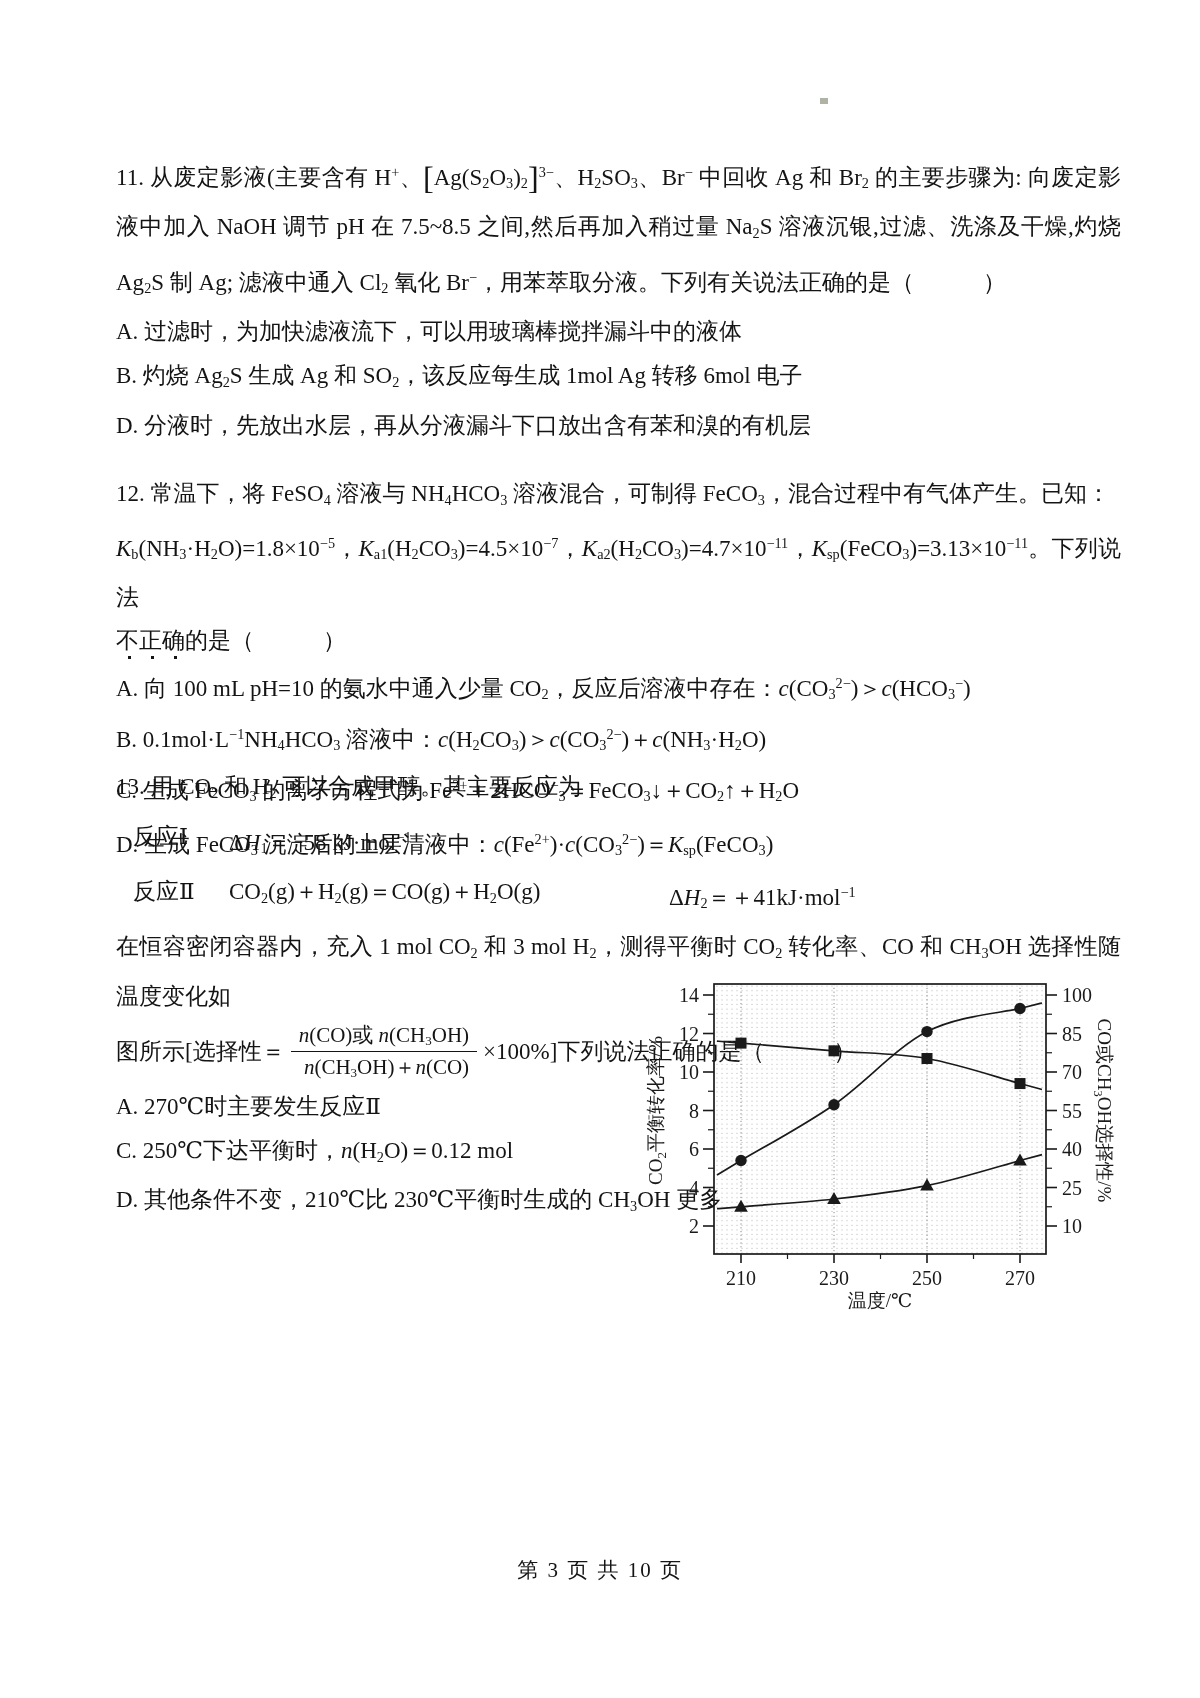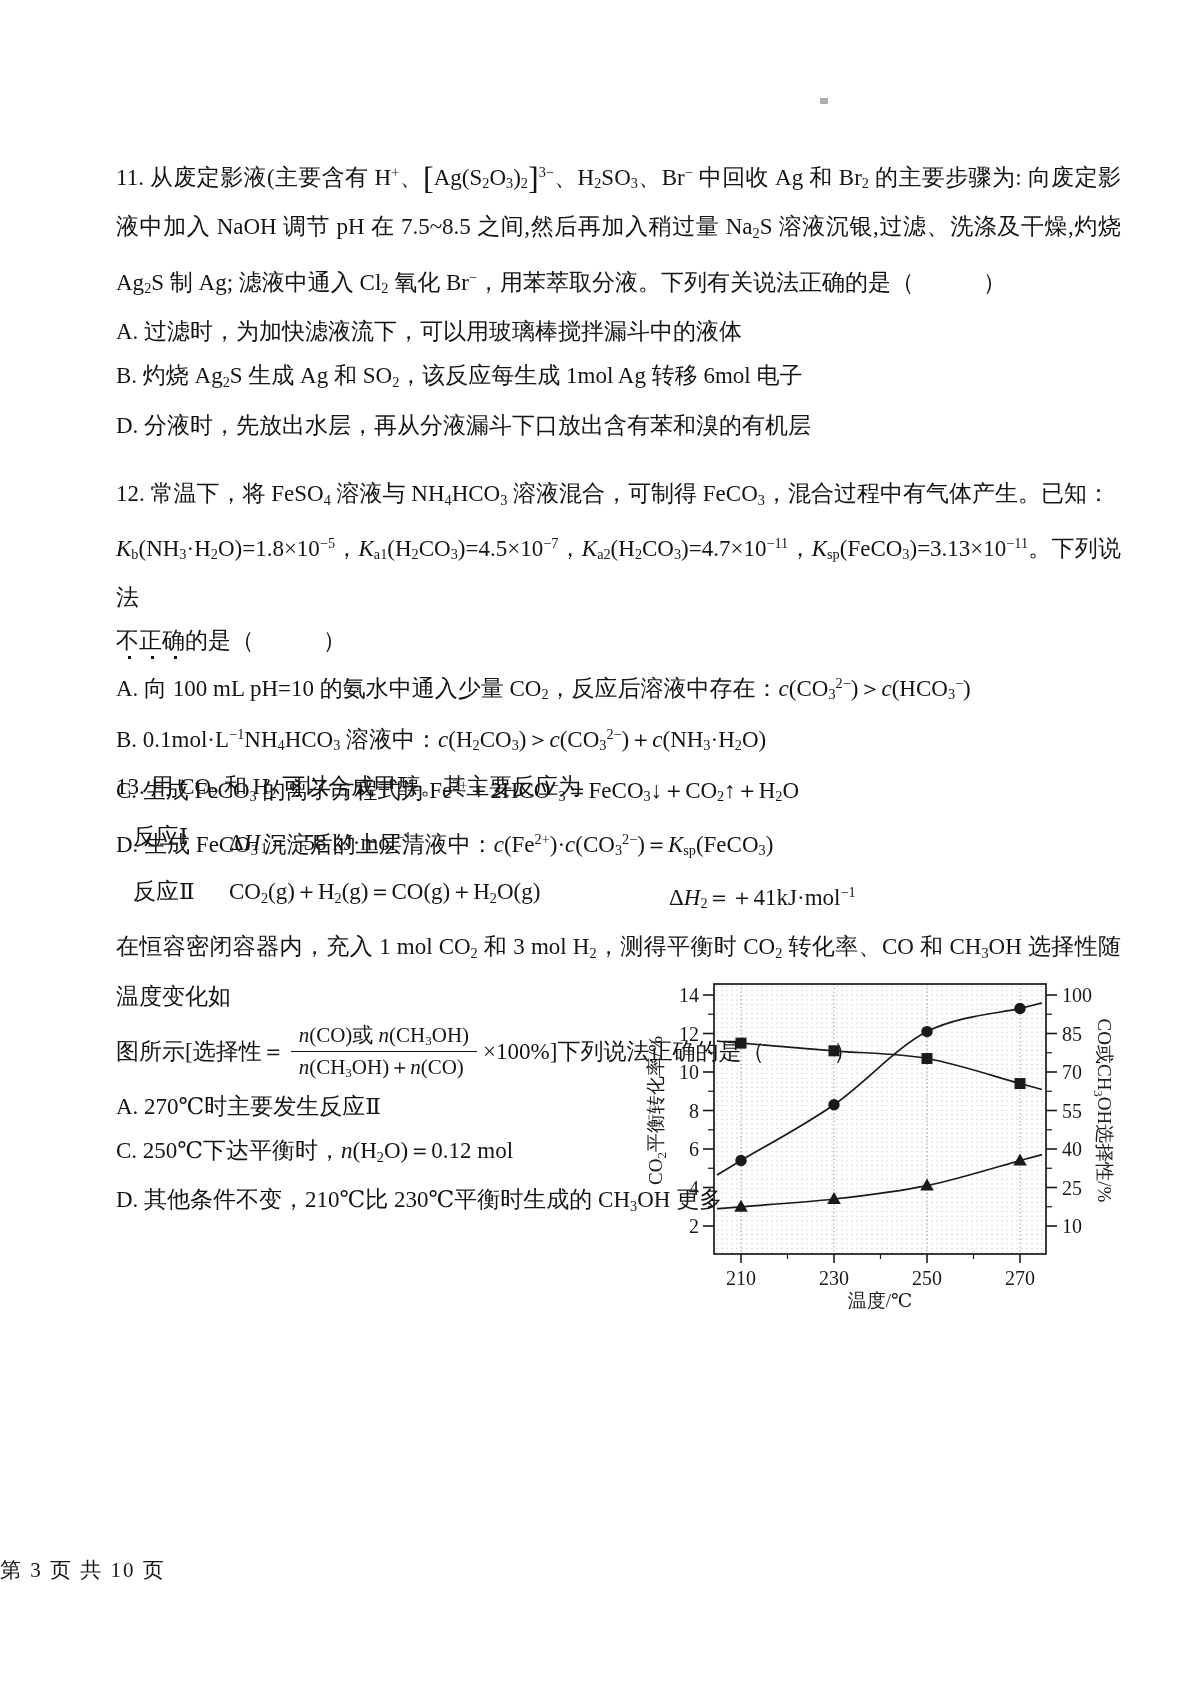--- a/index.html
+++ b/index.html
@@ -13,25 +13,25 @@
   sup{font-size:.62em;vertical-align:0.55em;}
   i{font-style:italic;}
   .lg{font-size:1.4em;vertical-align:-0.12em;font-weight:400;}
   .emph{background-image:radial-gradient(circle,#141414 1.7px,transparent 1.9px);
         background-size:1em 5px;background-repeat:repeat-x;background-position:2px 100%;
         padding-bottom:7px;}
   .rxn-row{display:flex;line-height:44px;white-space:nowrap;}
   .rxn-label{width:96px;flex:none;margin-left:17px;}
   .rxn-eq{width:440px;flex:none;}
   .frac-line{display:flex;align-items:center;height:66px;white-space:nowrap;}
-  .frac{display:inline-block;text-align:left;margin:0 6px;vertical-align:middle;font-size:21px;}
+  .frac{display:inline-block;text-align:right;margin:0 6px;vertical-align:middle;font-size:21px;}
   .num{display:block;border-bottom:1.6px solid #141414;padding:0 8px 2px;line-height:1.25;}
   .den{display:block;padding:2px 8px 0;line-height:1.25;}
   .q13opts{white-space:nowrap;}
-  .footer{position:absolute;top:1556px;left:0;width:1200px;
+  .footer{position:absolute;top:1556px;left:0;width:1200px;text-align:center;
           font-size:21px;letter-spacing:2px;}
   .speck{position:absolute;left:820px;top:98px;width:8px;height:6px;background:#9aa08e;opacity:.8;}
   .chart-wrap{position:absolute;left:646px;top:971px;width:480px;height:340px;}
 </style>
 </head>
 <body>
 
 <div class="page">
 
   <div class="speck"></div>

